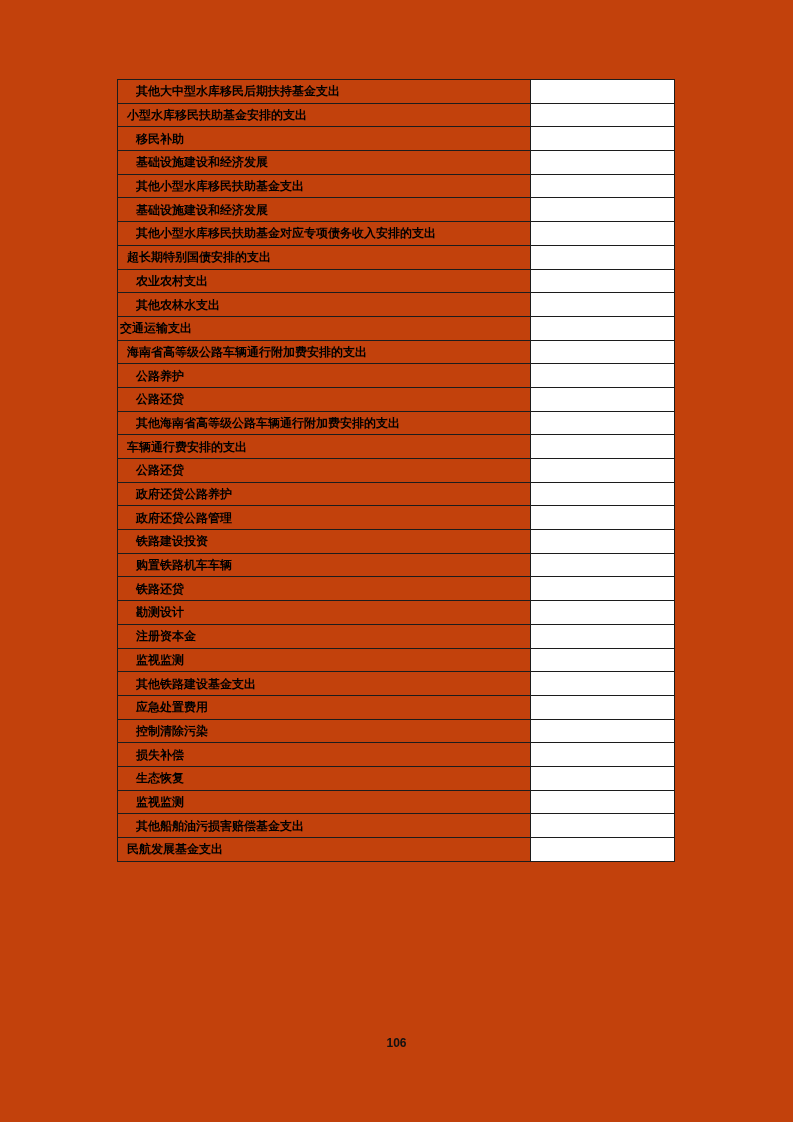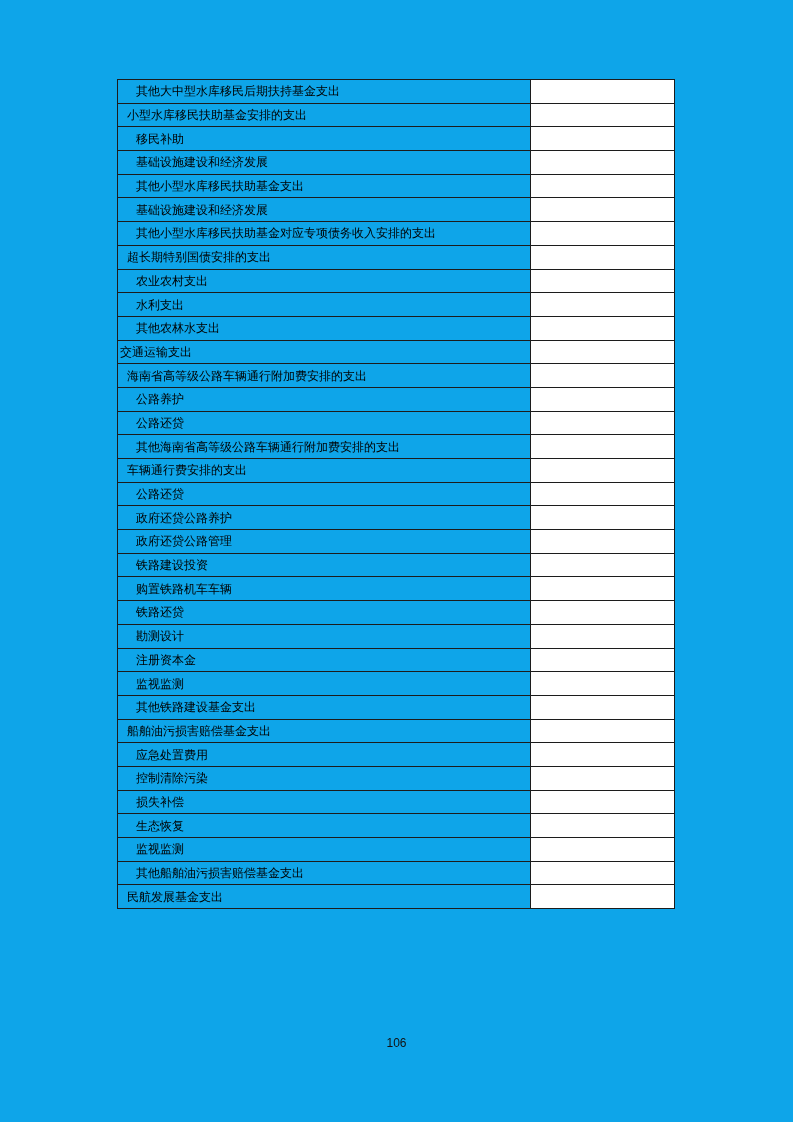--- a/index.html
+++ b/index.html
@@ -10,21 +10,22 @@
   body {
     width: 793px;
     height: 1122px;
     position: relative;
     font-family: "Liberation Serif", serif;
     color: #000000;
   }
   .sheet {
     position: absolute;
     inset: 0;
-    background: #0ea5e9;
+    background: #c2410c;
+    font-weight: bold;
   }
   table.budget-table {
     position: absolute;
     left: 117px;
     top: 79px;
     width: 557px;
     border-collapse: collapse;
     table-layout: fixed;
   }
   table.budget-table td {
@@ -94,24 +95,20 @@
         </tr>
         <tr>
           <td class="label-cell indent-1">超长期特别国债安排的支出</td>
           <td class="value-cell"></td>
         </tr>
         <tr>
           <td class="label-cell indent-2">农业农村支出</td>
           <td class="value-cell"></td>
         </tr>
         <tr>
-          <td class="label-cell indent-2">水利支出</td>
-          <td class="value-cell"></td>
-        </tr>
-        <tr>
           <td class="label-cell indent-2">其他农林水支出</td>
           <td class="value-cell"></td>
         </tr>
         <tr>
           <td class="label-cell indent-0">交通运输支出</td>
           <td class="value-cell"></td>
         </tr>
         <tr>
           <td class="label-cell indent-1">海南省高等级公路车辆通行附加费安排的支出</td>
           <td class="value-cell"></td>
@@ -163,24 +160,20 @@
         <tr>
           <td class="label-cell indent-2">注册资本金</td>
           <td class="value-cell"></td>
         </tr>
         <tr>
           <td class="label-cell indent-2">监视监测</td>
           <td class="value-cell"></td>
         </tr>
         <tr>
           <td class="label-cell indent-2">其他铁路建设基金支出</td>
-          <td class="value-cell"></td>
-        </tr>
-        <tr>
-          <td class="label-cell indent-1">船舶油污损害赔偿基金支出</td>
           <td class="value-cell"></td>
         </tr>
         <tr>
           <td class="label-cell indent-2">应急处置费用</td>
           <td class="value-cell"></td>
         </tr>
         <tr>
           <td class="label-cell indent-2">控制清除污染</td>
           <td class="value-cell"></td>
         </tr>

